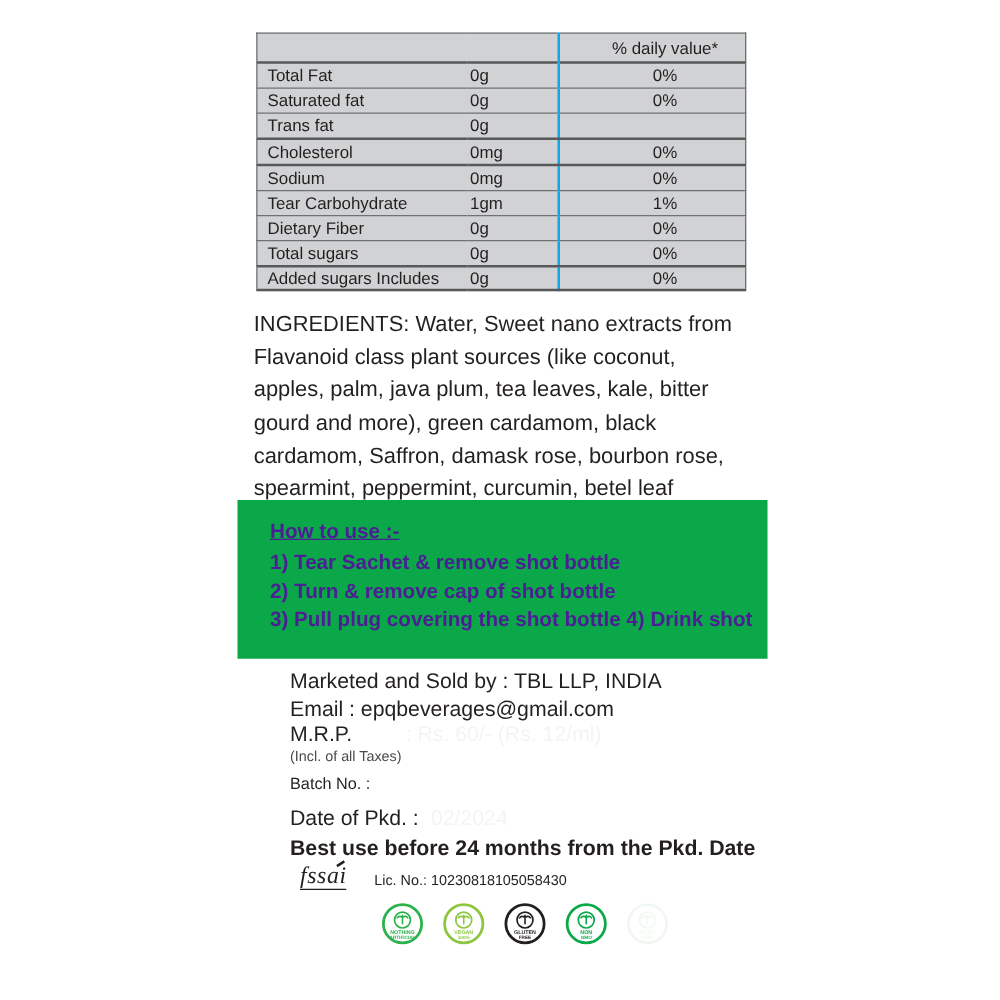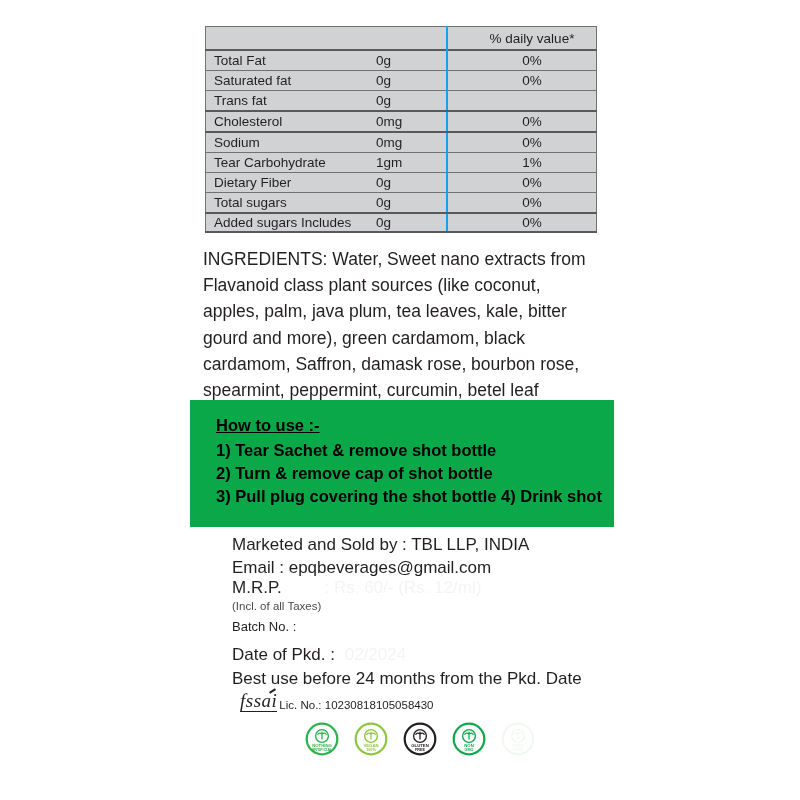--- a/index.html
+++ b/index.html
@@ -74,21 +74,21 @@
   .howto-box {
     position: absolute;
     left: 190px;
     top: 400px;
     width: 424px;
     height: 127px;
     background: #0ba84a;
   }
   .howto-inner {
     padding: 14px 0 0 26px;
-    color: #000000;
+    color: #4c1d95;
     font-weight: bold;
     font-size: 16.5px;
     line-height: 23px;
   }
   .howto-title {
     text-decoration: underline;
     display: inline-block;
     margin-bottom: 2px;
   }
 
@@ -131,28 +131,29 @@
     top: 645px;
     font-size: 17px;
     white-space: nowrap;
   }
   .bestuse {
     position: absolute;
     left: 232px;
     top: 669px;
     font-size: 17px;
     white-space: nowrap;
+    font-weight: bold;
   }
   .fssai-row {
     position: absolute;
     left: 240px;
     top: 691px;
     display: flex;
     align-items: flex-end;
-    gap: 2px;
+    gap: 22px;
   }
   .fssai-logo {
     font-family: "Liberation Serif", serif;
     font-style: italic;
     font-size: 19px;
     letter-spacing: 0.5px;
     border-bottom: 1.6px solid #231f20;
     line-height: 1.0;
     padding-bottom: 1px;
     position: relative;

